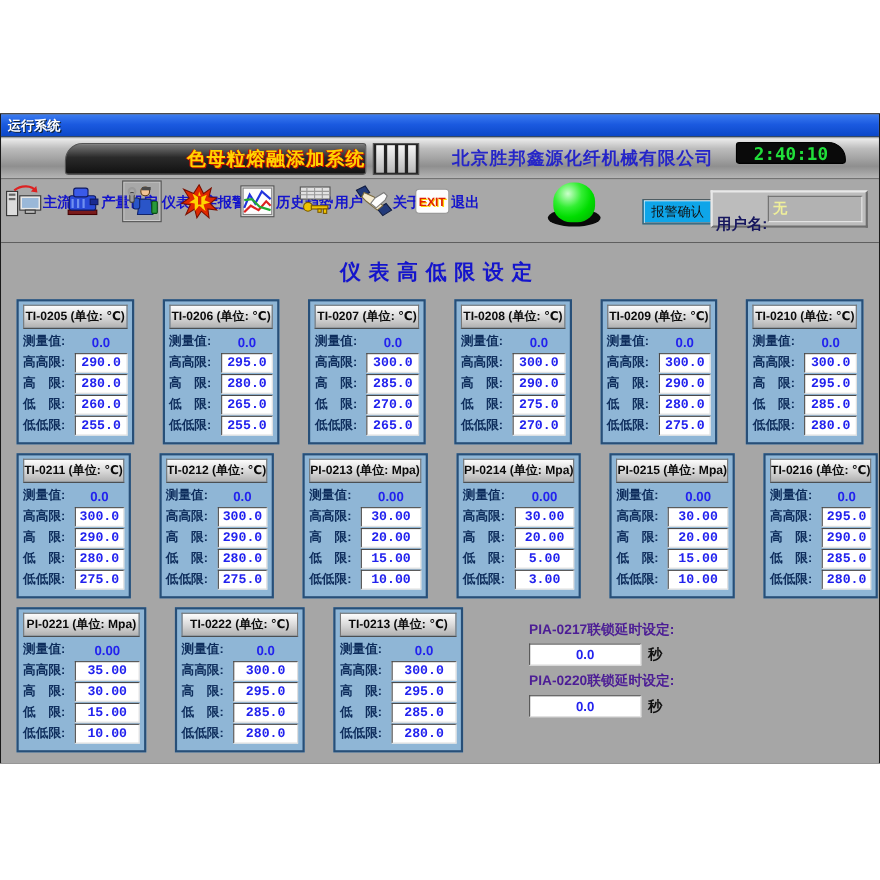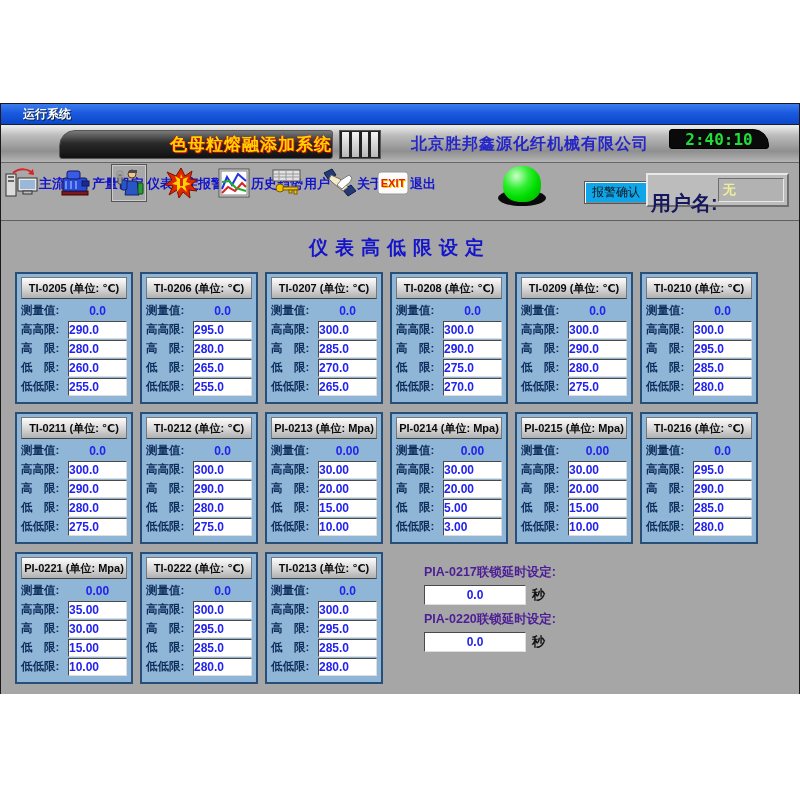--- a/index.html
+++ b/index.html
@@ -1,20 +1,20 @@
 <!DOCTYPE html>
 <html><head>
 <meta charset="utf-8">
 <style>
   html,body{margin:0;padding:0;background:#fff;}
   body{font-family:"Liberation Sans","DejaVu Sans",sans-serif;}
   .page{position:relative;width:800px;height:800px;background:#fff;overflow:hidden;}
   .window{position:absolute;left:0;top:103px;width:800px;height:591px;border:1px solid #1a1a1a;box-sizing:border-box;background:#a6a6a6;}
   
-  .titlebar{height:20px;background:linear-gradient(180deg,#3c7cf0 0%,#1b5ae0 45%,#0b47c8 100%);display:flex;align-items:center;padding-left:22px;border-bottom:1px solid #123;}
+  .titlebar{height:20px;background:linear-gradient(180deg,#3c7cf0 0%,#1b5ae0 45%,#0b47c8 100%);display:flex;align-items:center;padding-left:6px;border-bottom:1px solid #123;}
   .titlebar span{color:#fff;font-weight:bold;font-size:12px;text-shadow:1px 1px 0 #123;}
   
   .headerband{position:relative;height:38px;background:linear-gradient(180deg,#ececec 0%,#bdbdbd 25%,#8f8f8f 70%,#b5b5b5 100%);border-top:1px solid #e8e8e8;border-bottom:1px solid #666;box-sizing:border-box;}
   .banner{position:absolute;left:58px;top:4px;width:274px;height:29px;background:linear-gradient(180deg,#7a7a7a 0%,#2a2a2a 45%,#111 100%);border-radius:16px 3px 3px 3px;display:flex;align-items:center;justify-content:flex-end;border:1px solid #555;box-sizing:border-box;}
   .banner span{color:#ffd400;font-size:17px;font-weight:bold;letter-spacing:1px;text-shadow:1px 1px 0 #c81000,-1px 0 0 #c81000;white-space:nowrap;}
   .stripes{position:absolute;left:338px;top:4px;width:42px;height:29px;background:#222;border:1px solid #555;box-sizing:border-box;display:flex;gap:3px;padding:1px 2px;}
   .stripes i{flex:1;background:linear-gradient(180deg,#f4f4f4,#b9b9b9);}
   .company{position:absolute;left:410px;top:8px;color:#2525c8;font-size:16px;font-weight:bold;letter-spacing:1px;white-space:nowrap;}
   .clock{position:absolute;left:668px;top:3px;width:100px;height:20px;background:#0a0a0a;border:1px solid #000;border-radius:3px 16px 3px 3px;display:flex;align-items:center;justify-content:center;box-sizing:border-box;}
   .clock span{color:#21df3a;font-family:"DejaVu Sans Mono","Liberation Mono",monospace;font-size:16px;font-weight:bold;}
@@ -23,33 +23,33 @@
   .tools{position:absolute;left:4px;top:1px;display:flex;}
   .tool-btn{width:53px;display:flex;flex-direction:row;align-items:center;cursor:pointer;}
   .icon-frame{width:40px;height:38px;display:flex;align-items:center;justify-content:center;box-sizing:border-box;}
   .tool-btn.selected .icon-frame{border:1px solid #555;box-shadow:inset 0 0 0 1px #ccc;}
   .tool-label{color:#1414cc;font-size:13px;font-weight:bold;white-space:nowrap;line-height:15px;}
   .alarm-light{position:absolute;left:500px;top:3px;width:42px;height:38px;}
   .alarm-light .base{position:absolute;left:-3px;bottom:-2px;width:48px;height:16px;background:#0a0a0a;border-radius:50%;}
   .alarm-light .dome{position:absolute;left:2px;top:0;width:38px;height:36px;background:radial-gradient(circle at 35% 28%,#ccffcc 0%,#33ee33 35%,#00dd00 60%,#00a800 100%);border-radius:48% 48% 42% 42%;}
   .confirm-btn{position:absolute;left:552px;top:18px;width:64px;height:23px;background:#0ea5e9;border:1px solid #555;box-shadow:inset 1px 1px 0 #fff,inset -1px -1px 0 #888;font-size:12px;color:#111;font-family:inherit;cursor:pointer;padding:0;margin-left:31px;}
   .userbox{position:absolute;left:645px;top:10px;width:143px;height:34px;background:#bcbcbc;border:2px solid;border-color:#e8e8e8 #6e6e6e #6e6e6e #e8e8e8;box-sizing:border-box;display:flex;align-items:center;padding:0 3px;}
-  .userbox .ulabel{color:#17175e;font-size:20px;font-weight:bold;white-space:nowrap;margin-top:27px;}
+  .userbox .ulabel{color:#17175e;font-size:14px;font-weight:bold;white-space:nowrap;margin-top:27px;}
   .userbox .ufield{flex:1;height:22px;background:#b2b2b2;border:1px solid;border-color:#6e6e6e #e8e8e8 #e8e8e8 #6e6e6e;color:#efef9a;font-size:13px;font-weight:bold;display:flex;align-items:center;padding-left:4px;}
   
   .content{position:relative;height:473px;background:#a6a6a6;}
   .page-title{text-align:center;padding-top:14px;color:#1414cc;font-size:19px;font-weight:bold;letter-spacing:7px;}
   .panel-rows{margin:11px 14px 0;display:flex;flex-direction:column;gap:8px;}
-  .panel-row{display:flex;gap:7px;}
+  .panel-row{display:flex;gap:26px;}
   .panel{width:118px;box-sizing:border-box;background:#8fb6d6;border:2px solid #274f78;padding:3px 4px 5px;}
   .panel-header{height:20px;line-height:20px;margin:0 0 3px;background:linear-gradient(180deg,#fdfdfd 0%,#d6d6d6 55%,#b0b0b0 100%);border:1px solid #777;border-bottom-color:#444;text-align:center;font-size:11px;font-weight:bold;color:#0a0a0a;white-space:nowrap;overflow:hidden;}
   .prow{display:flex;align-items:center;height:17px;margin:2px 0;}
   .plabel{width:47px;color:#0e2d5c;font-weight:bold;font-size:11.5px;white-space:nowrap;}
   .pval{flex:1;text-align:center;color:#2222ee;font-weight:bold;font-size:12px;}
-  .pbox{flex:1;height:16px;line-height:16px;background:#fff;border:1px solid;border-color:#4a4a4a #dedede #dedede #4a4a4a;text-align:left;color:#2222ee;font-weight:bold;font-size:12px;cursor:text;}
+  .pbox{flex:1;height:16px;line-height:16px;background:#fff;border:1px solid;border-color:#4a4a4a #dedede #dedede #4a4a4a;text-align:center;color:#2222ee;font-weight:bold;font-size:12px;cursor:text;font-family:Liberation Mono, monospace;}
   
   .pia-block{margin-left:34px;padding-top:10px;display:flex;flex-direction:column;}
   .pia-label{color:#4c1d95;font-size:12.5px;font-weight:bold;margin:2px 0 4px;white-space:nowrap;}
   .pia-row{display:flex;align-items:center;margin-bottom:4px;}
   .pia-box{width:100px;height:18px;line-height:18px;background:#fff;border:1px solid;border-color:#4a4a4a #dedede #dedede #4a4a4a;text-align:center;color:#2222ee;font-weight:bold;font-size:12px;cursor:text;}
   .pia-unit{margin-left:6px;color:#111;font-size:13px;font-weight:bold;}
 </style>
 </head>
 <body>
 

